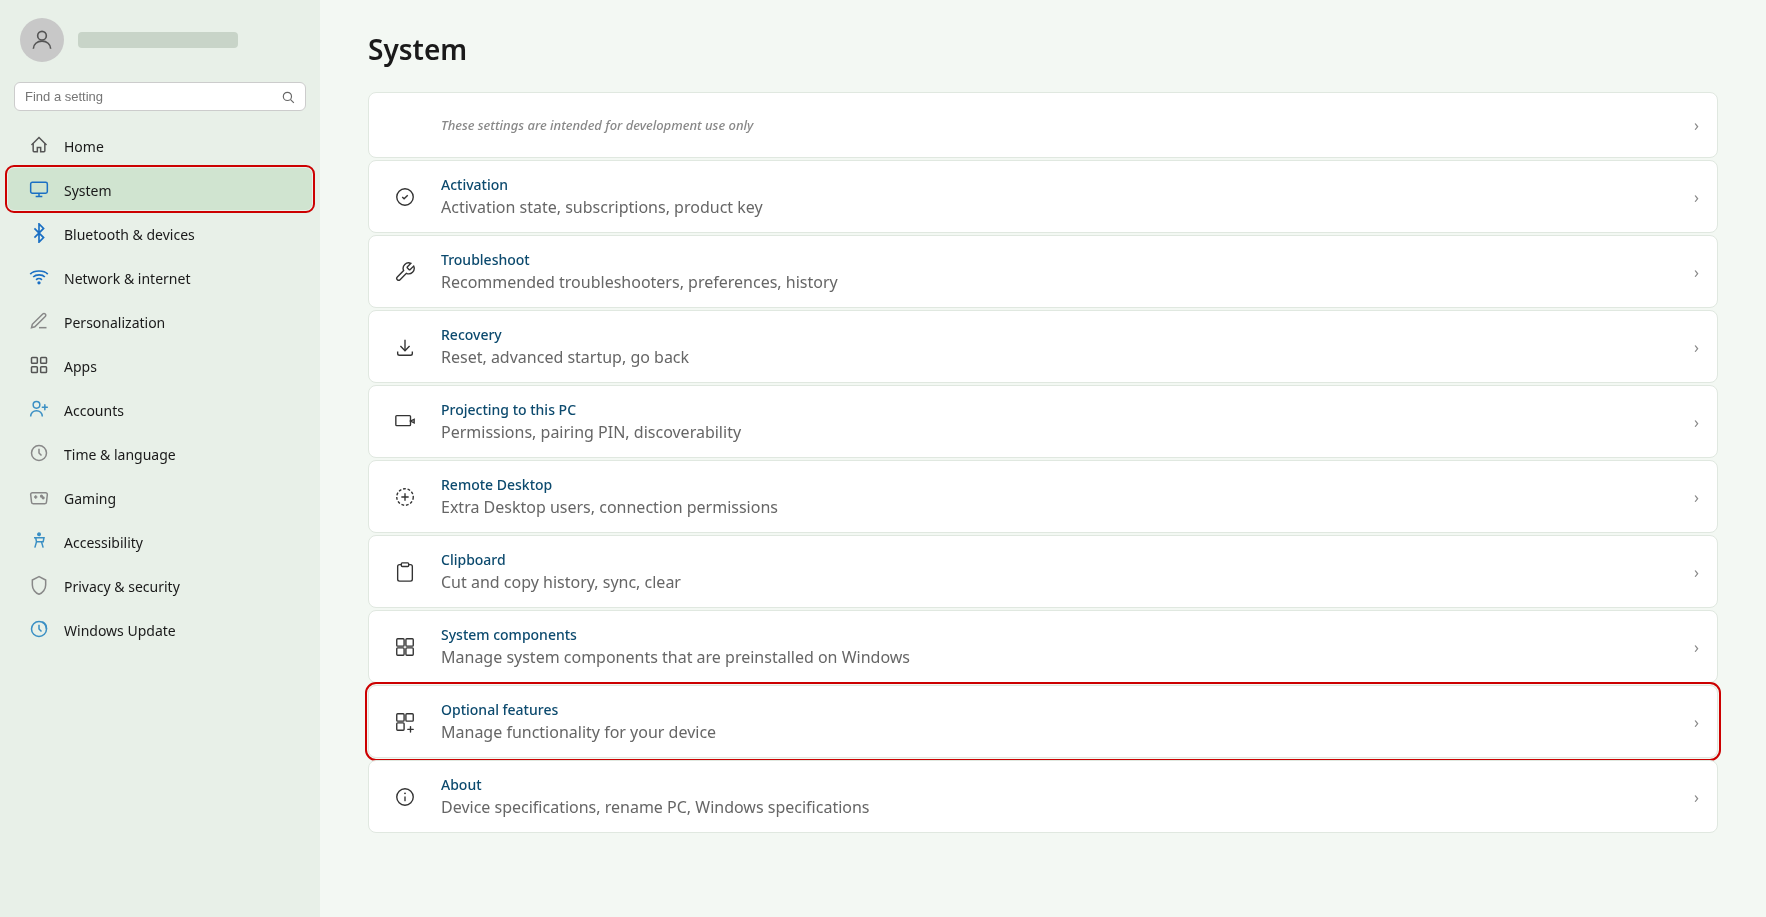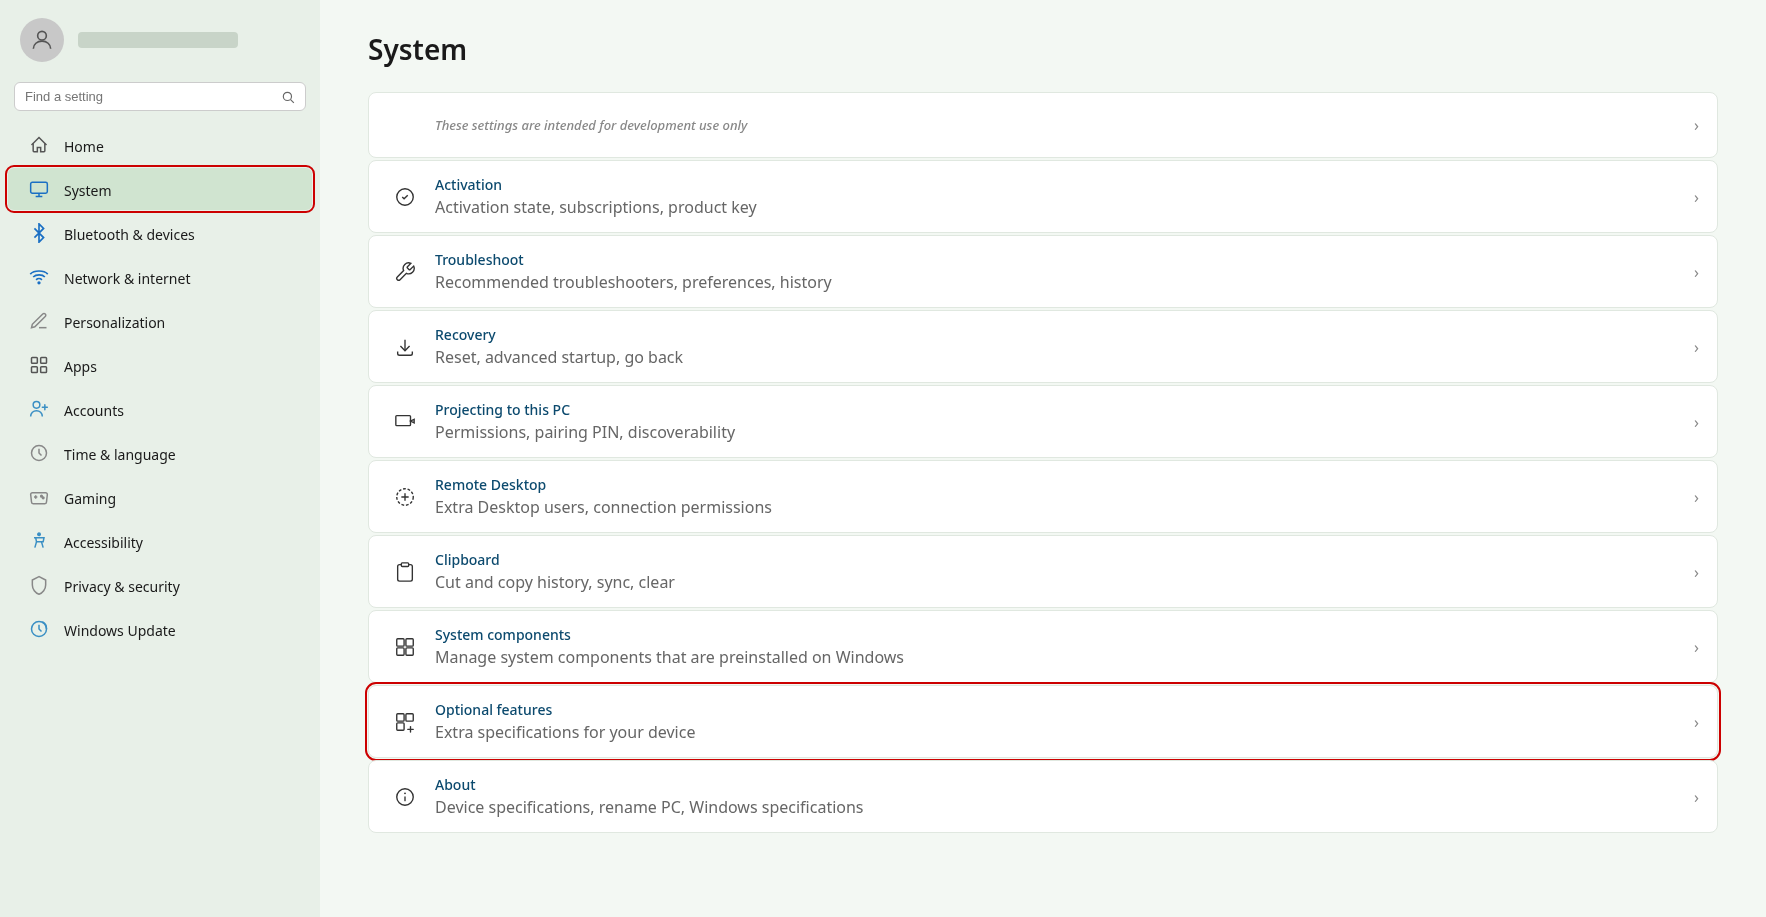--- a/index.html
+++ b/index.html
@@ -135,21 +135,21 @@
 
     .setting-row {
       display: flex;
       align-items: center;
       background: #ffffff;
       border-radius: 8px;
       padding: 14px 18px;
       cursor: pointer;
       border: 1px solid #e0e8e0;
       transition: background 0.15s;
-      gap: 12px;
+      gap: 18px;
     }
 
     .setting-row.highlighted {
       outline: 2px solid #cc0000;
       outline-offset: 1px;
     }
 
     .setting-icon {
       width: 36px;
       height: 36px;
@@ -470,21 +470,21 @@
       <div class="setting-icon">
         <svg viewBox="0 0 24 24" fill="none" stroke="#333" stroke-width="1.5">
           <rect x="3" y="3" width="8" height="8" rx="1"></rect>
           <rect x="13" y="3" width="8" height="8" rx="1"></rect>
           <rect x="3" y="13" width="8" height="8" rx="1"></rect>
           <path d="M18 17v6M15 20h6" stroke-linecap="round"></path>
         </svg>
       </div>
       <div class="setting-text">
         <div class="setting-title">Optional features</div>
-        <div class="setting-desc">Extra specifications for your device</div>
+        <div class="setting-desc">Manage functionality for your device</div>
       </div>
       <span class="chevron-right">›</span>
     </div>
 
     <div class="setting-row">
       <div class="setting-icon">
         <svg viewBox="0 0 24 24" fill="none" stroke="#333" stroke-width="1.5">
           <circle cx="12" cy="12" r="9"></circle>
           <line x1="12" y1="8" x2="12" y2="8" stroke-linecap="round" stroke-width="2"></line>
           <line x1="12" y1="12" x2="12" y2="16" stroke-linecap="round" stroke-width="1.5"></line>

